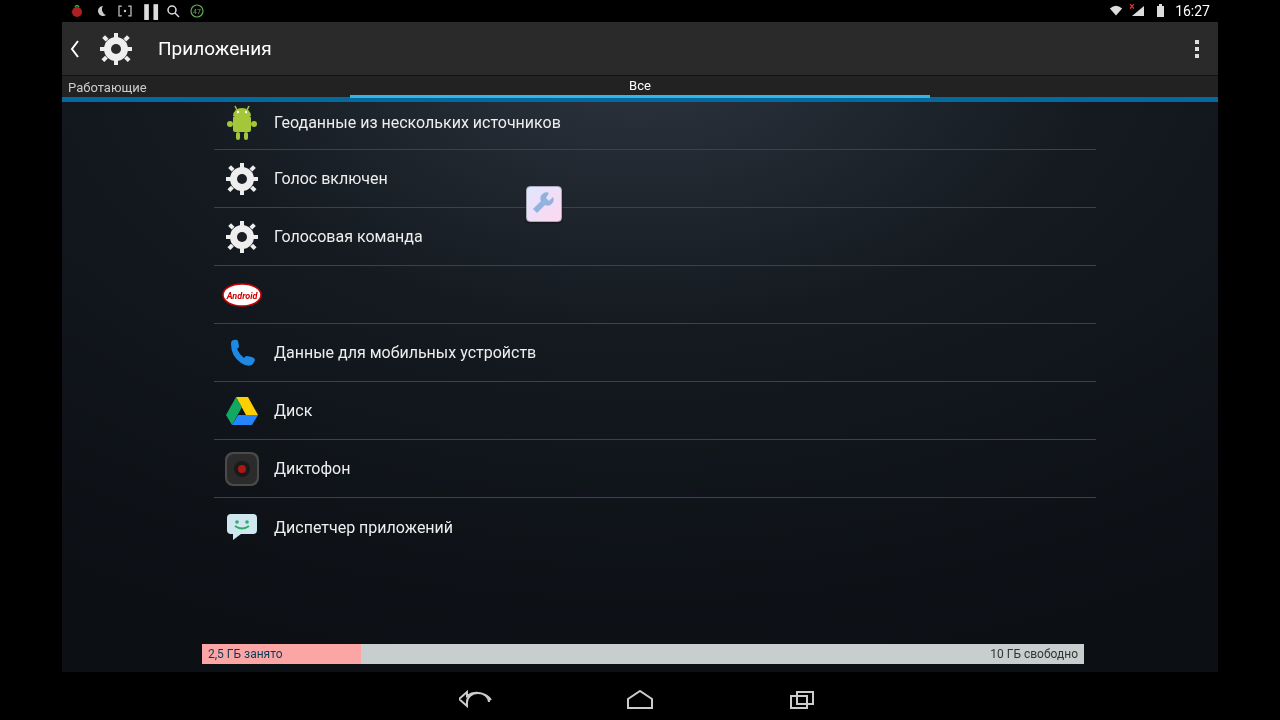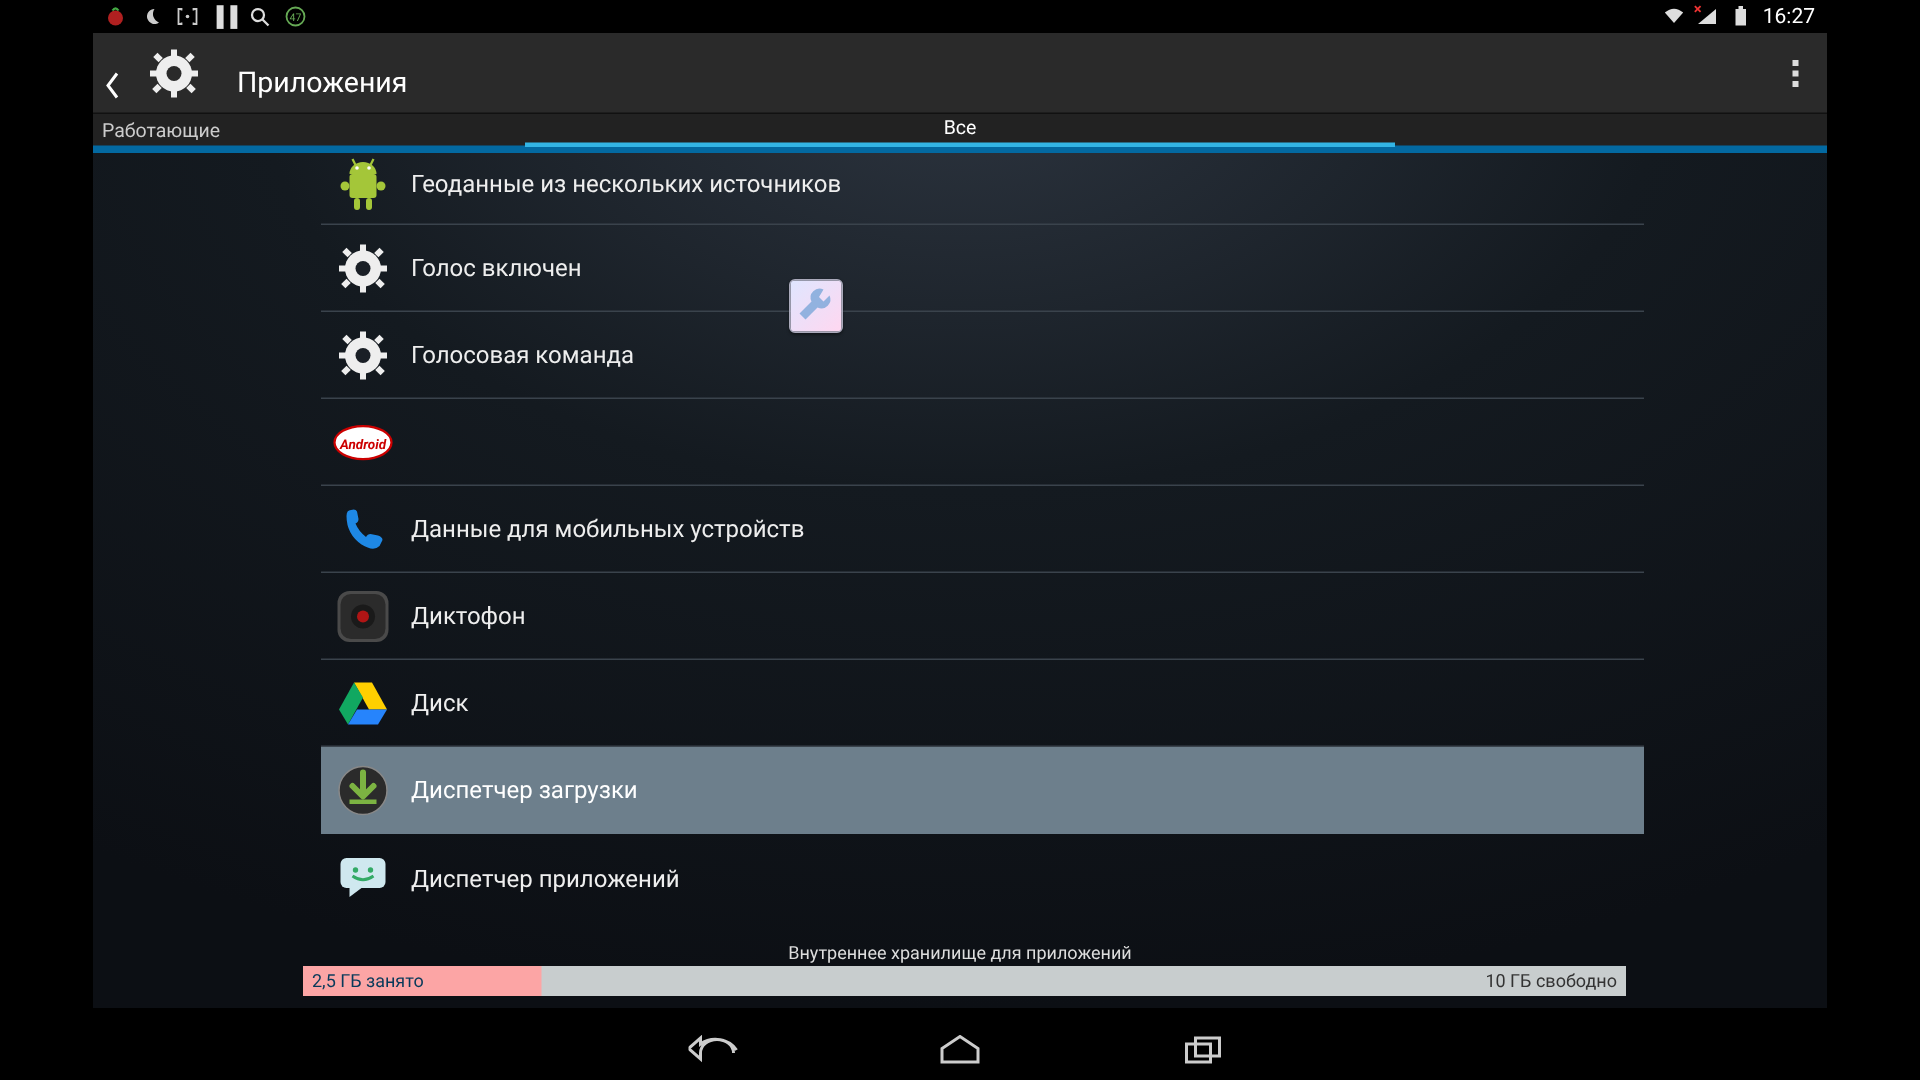--- a/index.html
+++ b/index.html
@@ -8,21 +8,21 @@
   .content { position: absolute; left: 62px; top: 0; width: 1156px; height: 720px; background: #000; }
   
   .statusbar { height: 22px; background: #000; display: flex; align-items: center; padding: 0 8px; color: #ddd; font-size: 13px; }
   .statusbar .left { display: flex; gap: 10px; align-items: center; }
   .statusbar .spacer { flex: 1; }
   .statusbar .right { display: flex; gap: 8px; align-items: center; }
   .sb-icon { display: inline-flex; align-items: center; justify-content: center; width: 14px; height: 14px; }
   .sb-clock { font-size: 14px; color: #fff; margin-left: 0; }
   
   .actionbar { height: 54px; background: #2a2a2a; display: flex; align-items: center; padding: 0 8px; color: #fff; border-bottom: 1px solid #111; }
-  .actionbar .back { display: flex; align-items: flex-end; gap: 19px; cursor: pointer; }
+  .actionbar .back { display: flex; align-items: center; gap: 19px; cursor: pointer; }
   .actionbar .title { font-size: 19px; font-weight: 400; margin-left: 6px; }
   .actionbar .grow { flex: 1; }
   .actionbar .overflow { width: 26px; display: flex; flex-direction: column; align-items: center; gap: 3px; cursor: pointer; }
   .actionbar .overflow span { width: 4px; height: 4px; background: #ddd; border-radius: 0; }
   
   .tabs { height: 26px; background: #222; display: flex; align-items: flex-end; color: #ccc; font-size: 13px; border-bottom: 5px solid #0369a1; position: relative; }
   .tab-left { position: absolute; left: 6px; top: 4px; }
   .tab-center { margin: 0 auto; padding-bottom: 4px; }
   .tab-center.active { color: #fff; }
   .tab-indicator { position: absolute; left: 50%; transform: translateX(-50%); bottom: -1px; width: 580px; height: 3px; background: #33b5e5; }
@@ -228,51 +228,41 @@
           <div class="icon">
             <svg width="34" height="34" viewBox="0 0 34 34">
                 <path d="M9 4 Q6 4 6 8 Q6 20 16 27 Q24 32 28 28 L30 24 Q30 22 27 21 L22 20 Q20 20 19 22 Q14 18 12 13 Q14 12 14 10 L13 5 Q12 3 9 4 Z" fill="#1e88e5"></path>
               </svg>
           </div>
           <span class="label">Данные для мобильных устройств</span>
         </div>
 
         <div class="row">
           <div class="icon">
+            <svg width="36" height="32" viewBox="0 0 36 32">
+                <path d="M12 2 L24 2 L34 20 L22 20 Z" fill="#ffcf00"></path>
+                <path d="M12 2 L2 20 L8 30 L18 12 Z" fill="#11a861"></path>
+                <path d="M8 30 L28 30 L34 20 L14 20 Z" fill="#2684fc"></path>
+              </svg>
+          </div>
+          <span class="label">Диск</span>
+        </div>
+
+        <div class="row">
+          <div class="icon">
             <svg width="38" height="38" viewBox="0 0 38 38">
                 <rect x="2" y="2" width="34" height="34" rx="8" fill="#4a4a4a"></rect>
                 <rect x="4" y="4" width="30" height="30" rx="7" fill="#2b2b2b"></rect>
                 <circle cx="19" cy="19" r="8" fill="#1a1a1a"></circle>
                 <circle cx="19" cy="19" r="4" fill="#b01515"></circle>
               </svg>
           </div>
           <span class="label">Диктофон</span>
         </div>
 
-        <div class="row">
-          <div class="icon">
-            <svg width="36" height="32" viewBox="0 0 36 32">
-                <path d="M12 2 L24 2 L34 20 L22 20 Z" fill="#ffcf00"></path>
-                <path d="M12 2 L2 20 L8 30 L18 12 Z" fill="#11a861"></path>
-                <path d="M8 30 L28 30 L34 20 L14 20 Z" fill="#2684fc"></path>
-              </svg>
-          </div>
-          <span class="label">Диск</span>
-        </div>
-
-        <div class="row selected">
-          <div class="icon">
-            <svg width="36" height="36" viewBox="0 0 36 36">
-                <circle cx="18" cy="18" r="16" fill="#2b2b2b" stroke="#888" stroke-width="1"></circle>
-                <path d="M18 6 L18 20 M11 15 L18 22 L25 15" stroke="#7cb342" stroke-width="4" fill="none" stroke-linecap="round" stroke-linejoin="round"></path>
-                <rect x="9" y="24" width="18" height="3" fill="#7cb342"></rect>
-              </svg>
-          </div>
-          <span class="label">Диспетчер загрузки</span>
-        </div>
 
         <div class="row last">
           <div class="icon">
             <svg width="34" height="30" viewBox="0 0 34 30">
                 <rect x="2" y="2" width="30" height="20" rx="4" fill="#cfe8ef"></rect>
                 <path d="M8 22 L8 28 L16 22 Z" fill="#cfe8ef"></path>
                 <circle cx="12" cy="10" r="1.8" fill="#3a6"></circle>
                 <circle cx="22" cy="10" r="1.8" fill="#3a6"></circle>
                 <path d="M10 14 Q17 19 24 14" stroke="#3a6" stroke-width="2" fill="none"></path>
               </svg>
@@ -281,21 +271,20 @@
         </div>
 
       </div>
 
       <div class="assist">
         <svg width="34" height="34" viewBox="0 0 34 34">
             <path d="M22 6a6 6 0 0 0-8 8l-8 8 4 4 8-8a6 6 0 0 0 8-8l-4 4-3-3z" fill="#7aa6d8" opacity="0.8"></path>
           </svg>
       </div>
 
-      <div class="storage-title">Внутреннее хранилище для приложений</div>
       <div class="storage-bar">
         <div class="storage-used" style="width:18%;">
           <span>2,5 ГБ занято</span>
         </div>
         <span class="storage-free">10 ГБ свободно</span>
       </div>
     </div>
 
     <div class="navbar">
       <div class="nav-btn">

